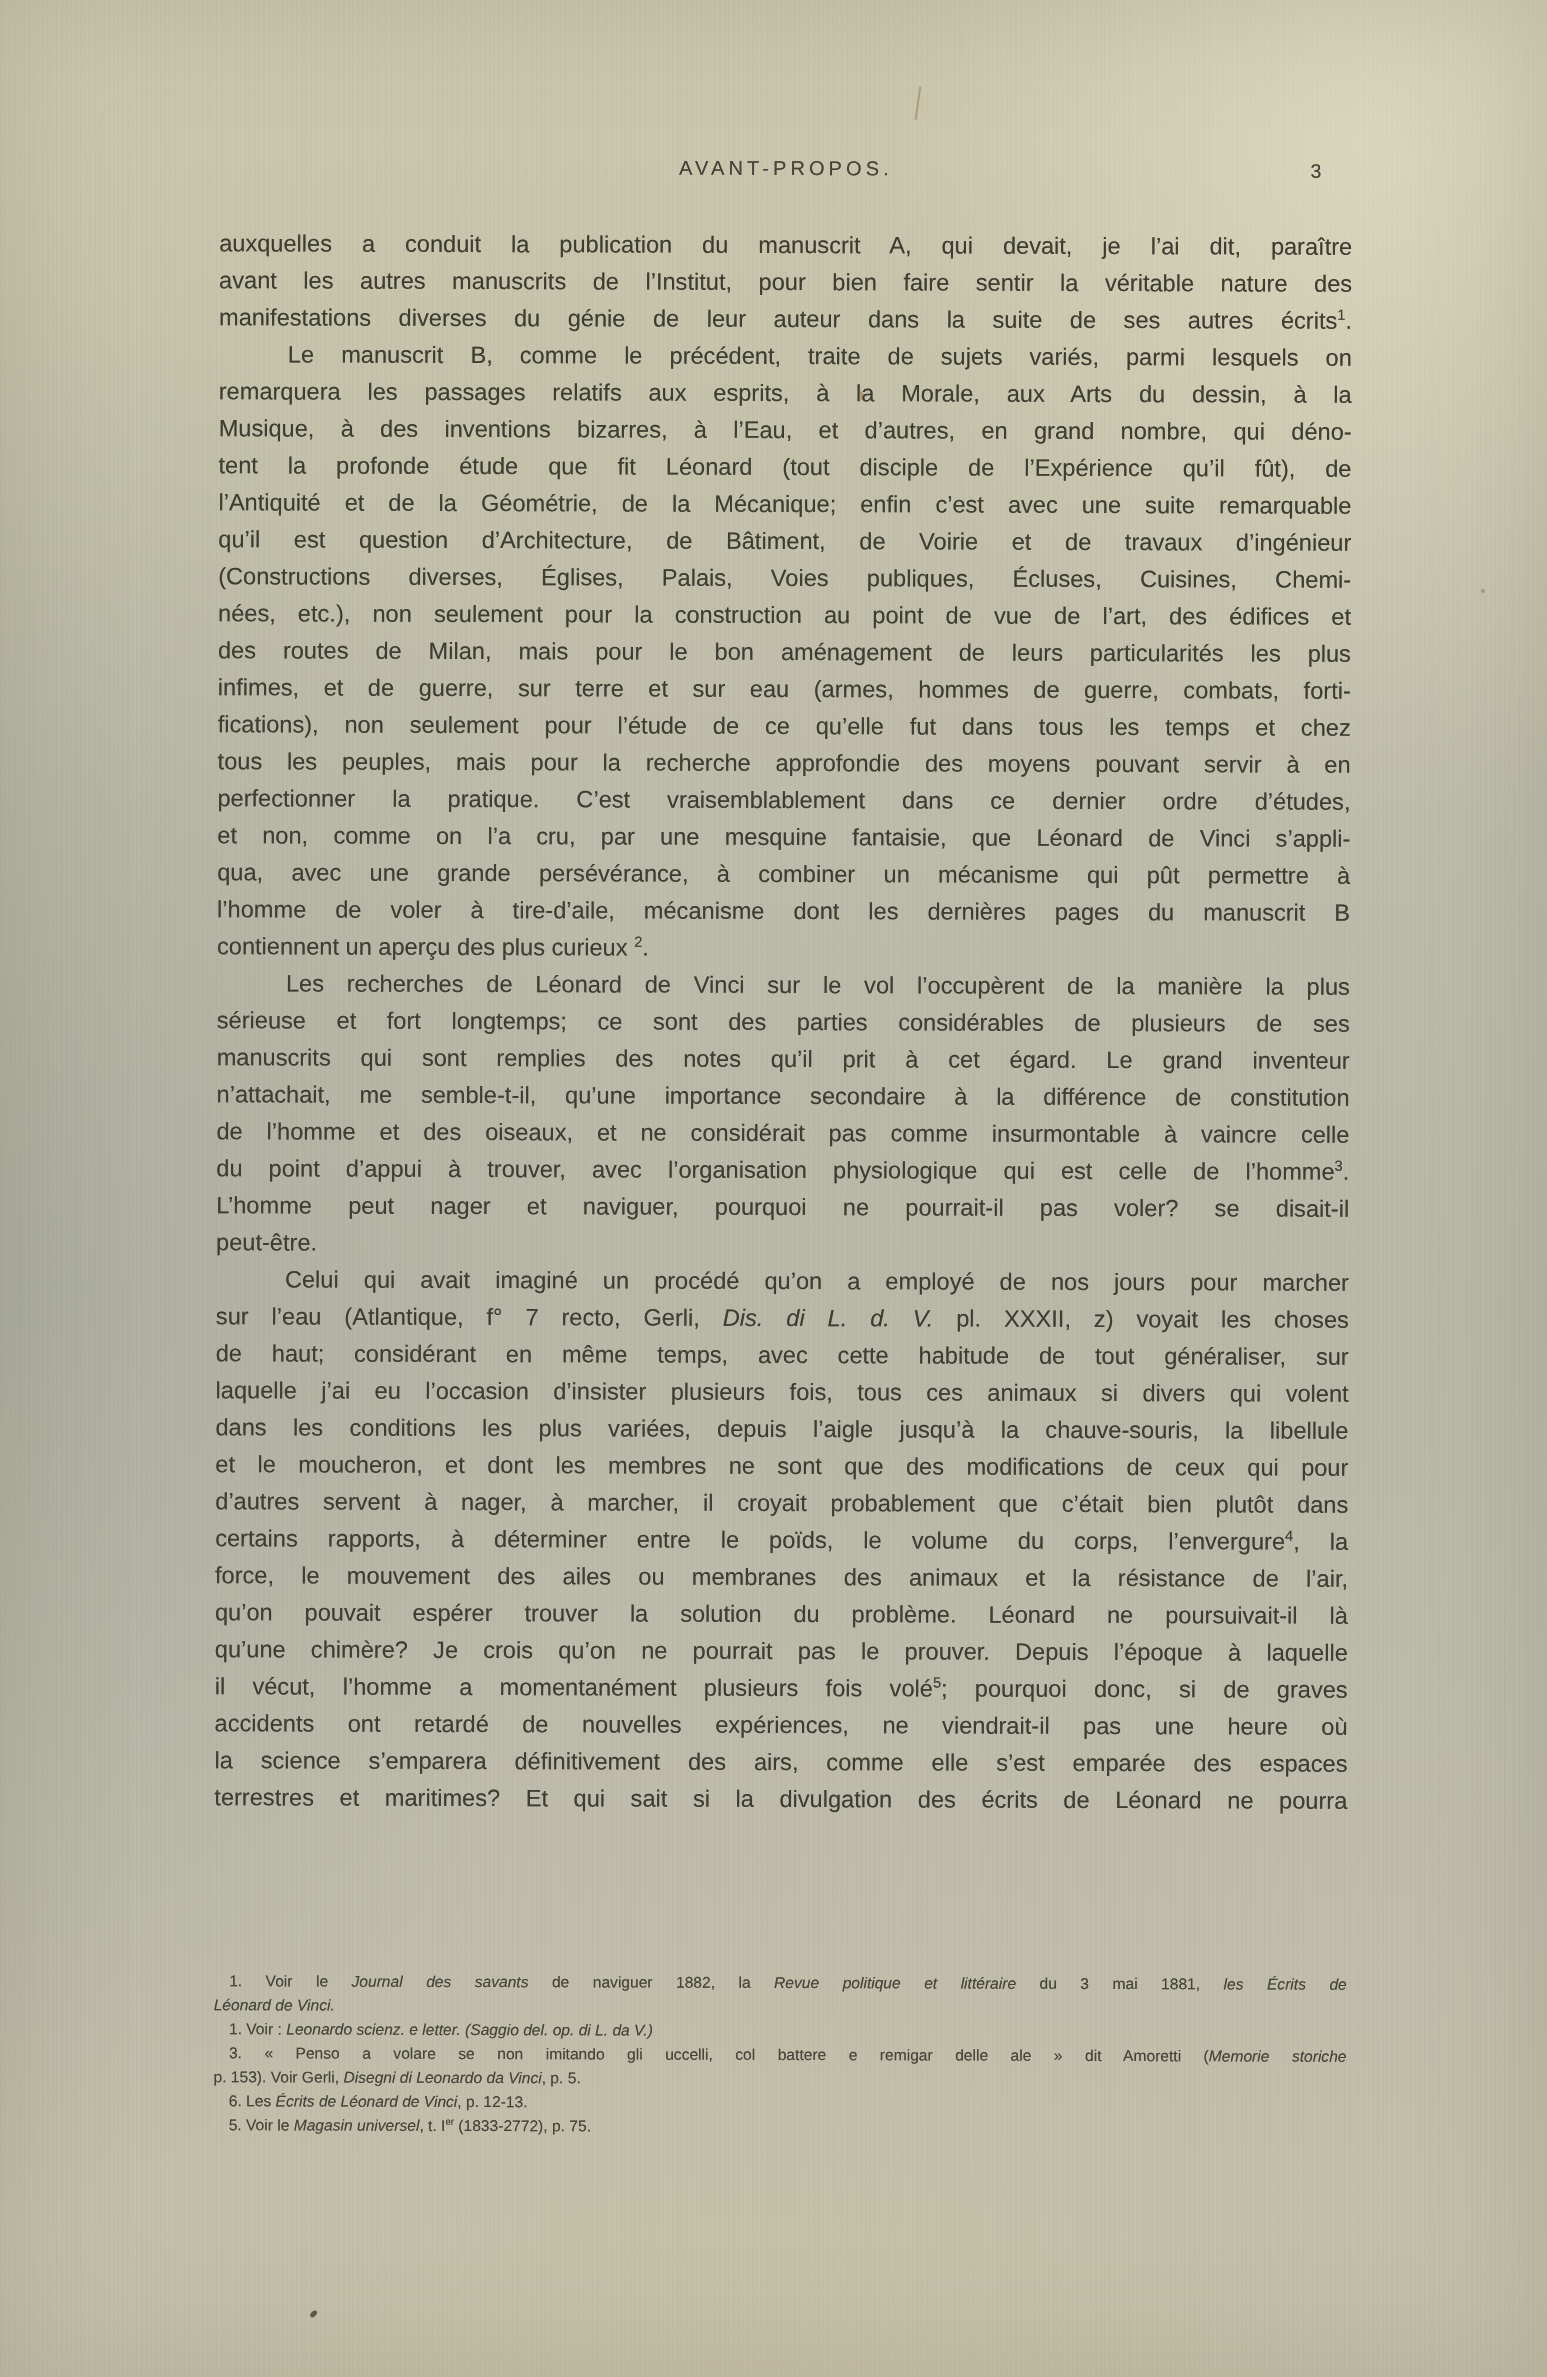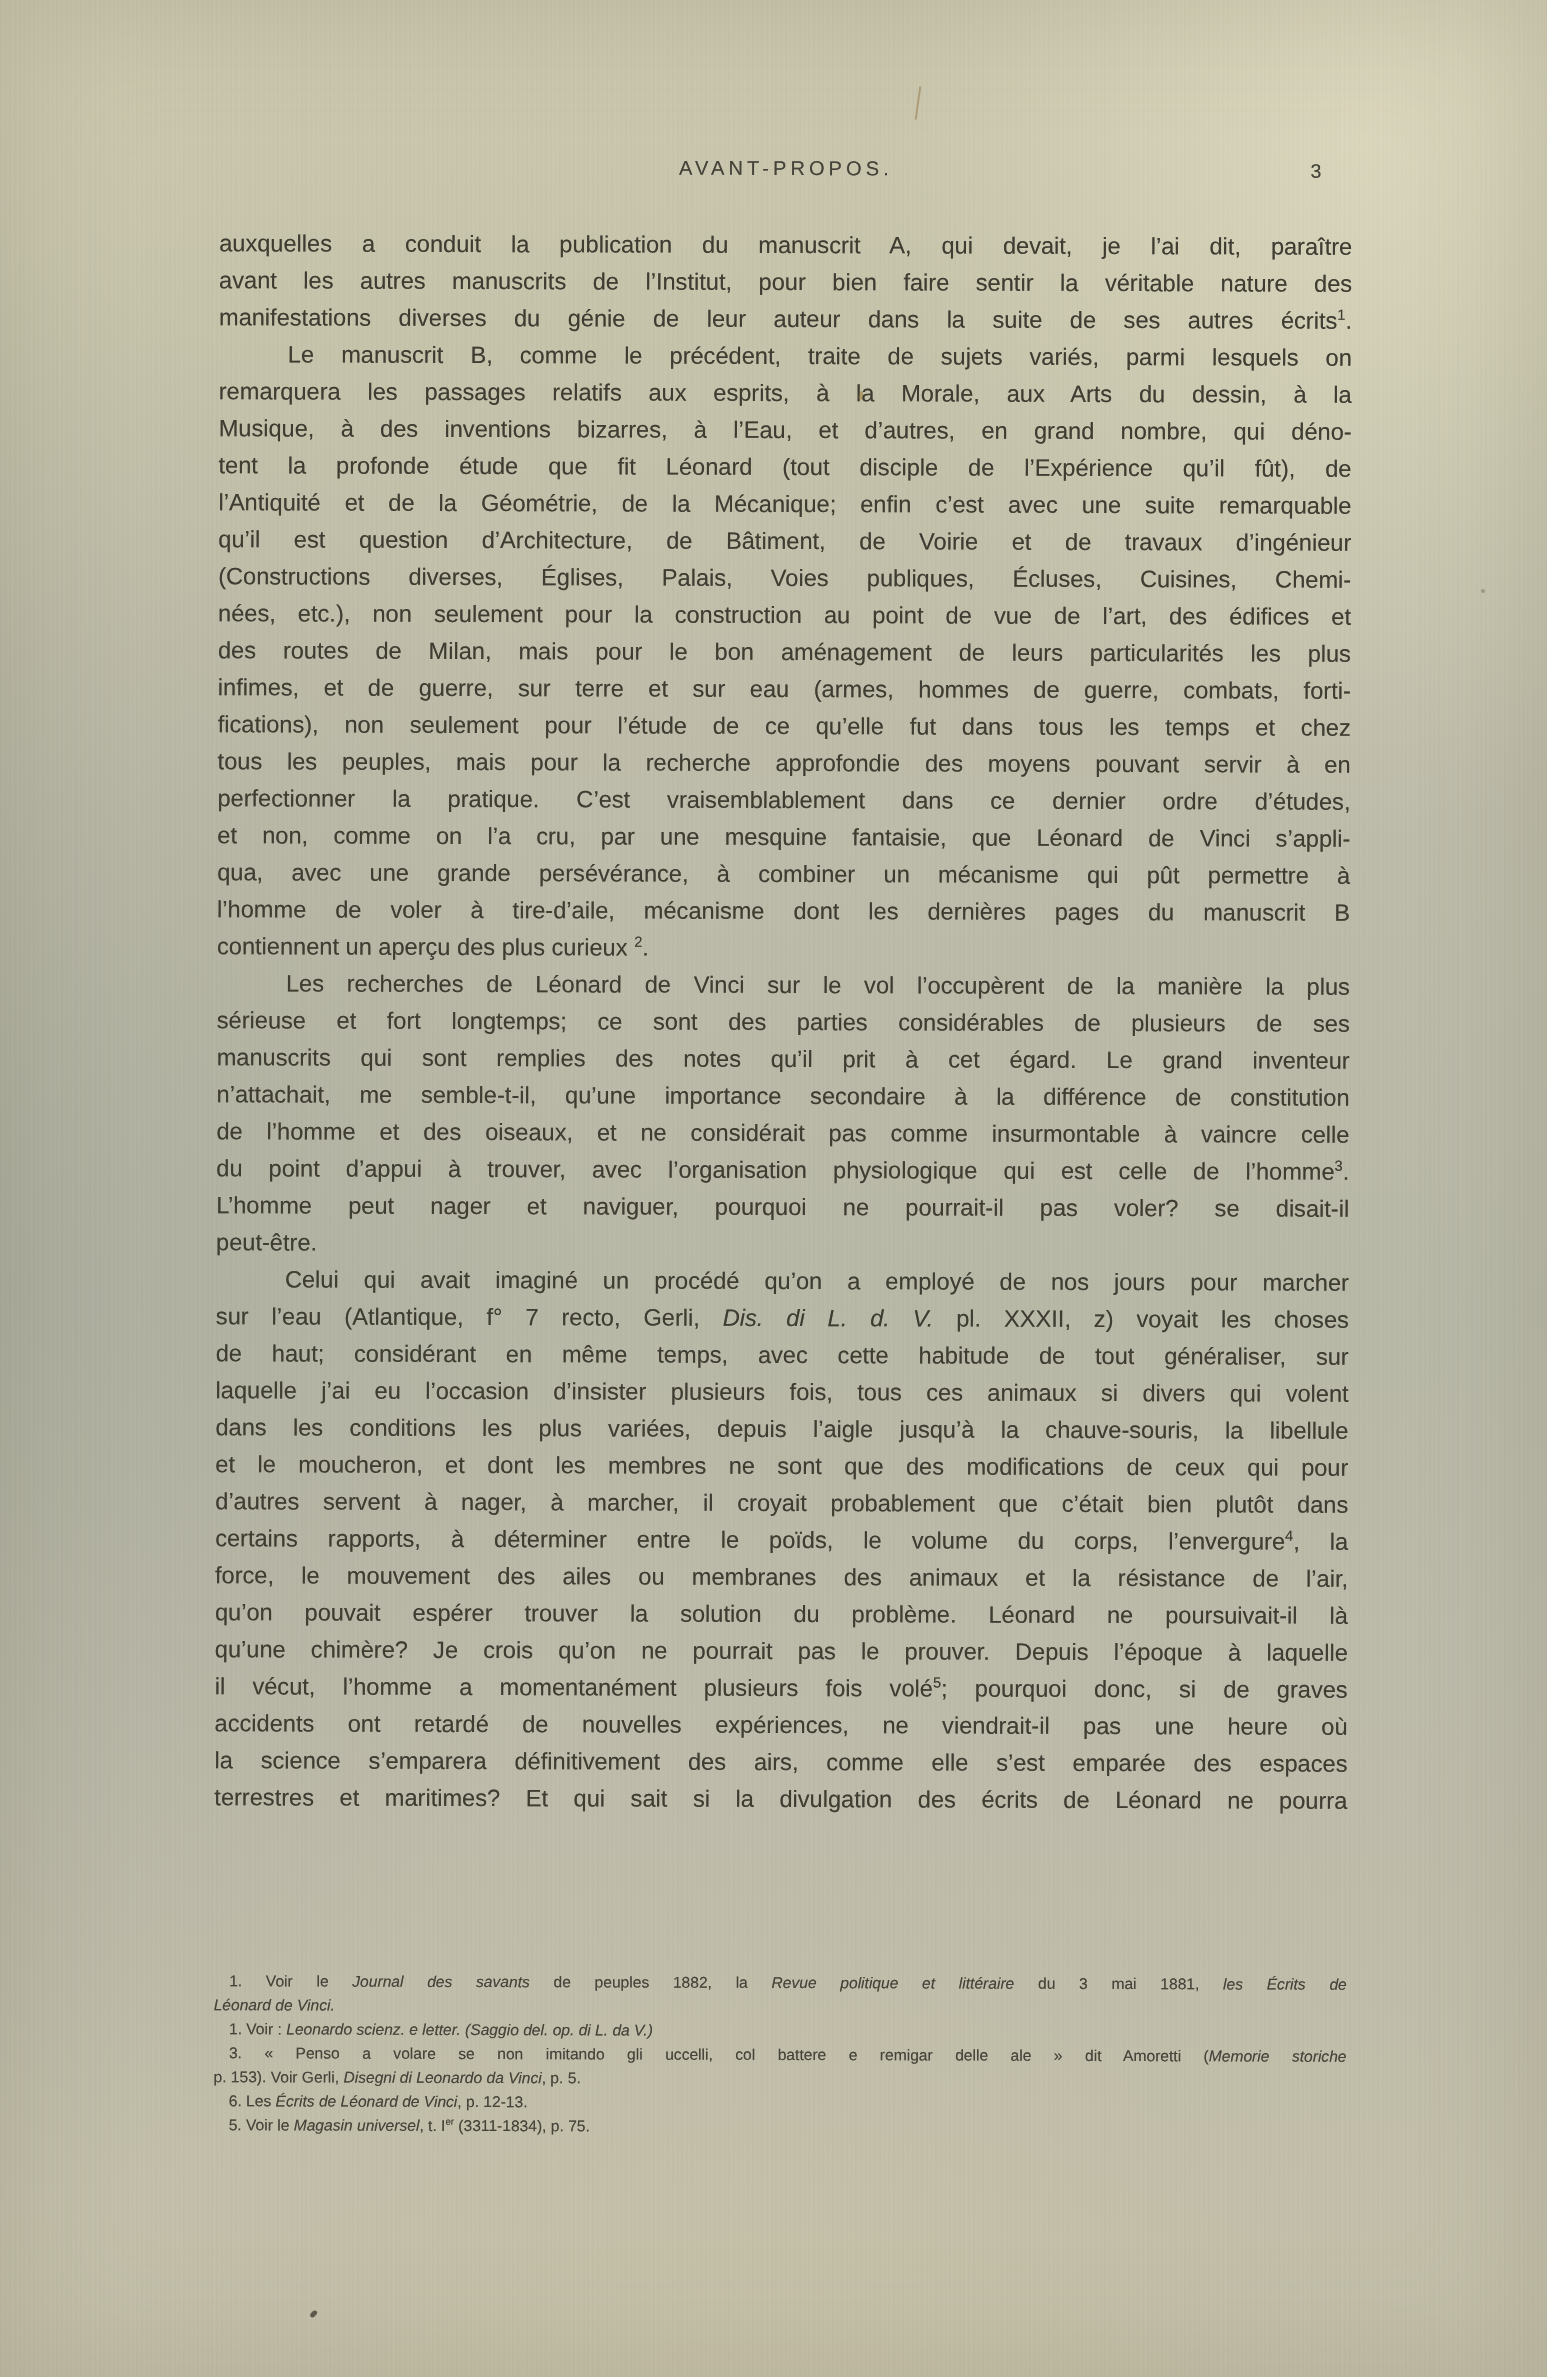--- a/index.html
+++ b/index.html
@@ -112,27 +112,27 @@
           <div class="line"><span>qu’on pouvait espérer trouver  la solution du problème. Léonard ne poursuivait-il là</span></div>
           <div class="line"><span>qu’une chimère? Je crois qu’on ne pourrait pas le prouver. Depuis l’époque à laquelle</span></div>
           <div class="line"><span>il vécut, l’homme a momentanément plusieurs fois volé</span><span class="sup">5</span><span>; pourquoi donc, si de graves</span></div>
           <div class="line"><span>accidents ont retardé de nouvelles expériences, ne viendrait-il pas une heure où</span></div>
           <div class="line"><span>la science s’emparera définitivement des airs, comme elle s’est emparée des espaces</span></div>
           <div class="line"><span>terrestres et maritimes? Et qui sait si la divulgation des écrits de Léonard ne pourra</span></div>
         </div>
       </div>
 
     <div class="fnotes">
-        <div class="fline indent"><span>1. Voir le </span><span class="it">Journal des savants</span><span> de peuples 1882, la </span><span class="it">Revue politique et littéraire</span><span> du 3 mai 1881, </span><span class="it">les Écrits de</span></div>
+        <div class="fline indent"><span>1. Voir le </span><span class="it">Journal des savants</span><span> de naviguer 1882, la </span><span class="it">Revue politique et littéraire</span><span> du 3 mai 1881, </span><span class="it">les Écrits de</span></div>
         <div class="fline last"><span class="it">Léonard de Vinci.</span></div>
         <div class="fline indent last"><span>1. Voir : </span><span class="it">Leonardo scienz. e letter. (Saggio del. op. di L. da V.)</span></div>
         <div class="fline indent"><span>3. « Penso a volare se non imitando gli uccelli, col battere e remigar delle ale » dit Amoretti (</span><span class="it">Memorie storiche</span></div>
         <div class="fline last"><span>p. 153). Voir Gerli, </span><span class="it">Disegni di Leonardo da Vinci</span><span>, p. 5.</span></div>
         <div class="fline indent last"><span>6. Les </span><span class="it">Écrits de Léonard de Vinci</span><span>, p. 12-13.</span></div>
-        <div class="fline indent last"><span>5. Voir le </span><span class="it">Magasin universel</span><span>, t. I</span><span class="sup">er</span><span> (3311-1834), p. 75.</span></div>
+        <div class="fline indent last"><span>5. Voir le </span><span class="it">Magasin universel</span><span>, t. I</span><span class="sup">er</span><span> (1833-2772), p. 75.</span></div>
       </div>
 
   </div>
 
   <div class="speck" style="left:311px;top:2310px;width:5.3px;height:8.3px;background:#4a473c;border-radius:60% 40% 55% 45%;transform:rotate(38deg);opacity:.85;"></div>
   <div class="speck" style="left:859px;top:391px;width:4.1px;height:8.9px;background:#9a7c3e;border-radius:50%;transform:rotate(12deg);opacity:.55;"></div>
   <div class="speck" style="left:917px;top:86px;width:1.8px;height:34px;background:#8a6d3c;border-radius:1.2px;transform:rotate(8deg);opacity:.45;"></div>
   <div class="speck" style="left:1481px;top:589px;width:3.5px;height:3.5px;background:rgba(90,85,60,.35);border-radius:50%;"></div>
 
 </div>

